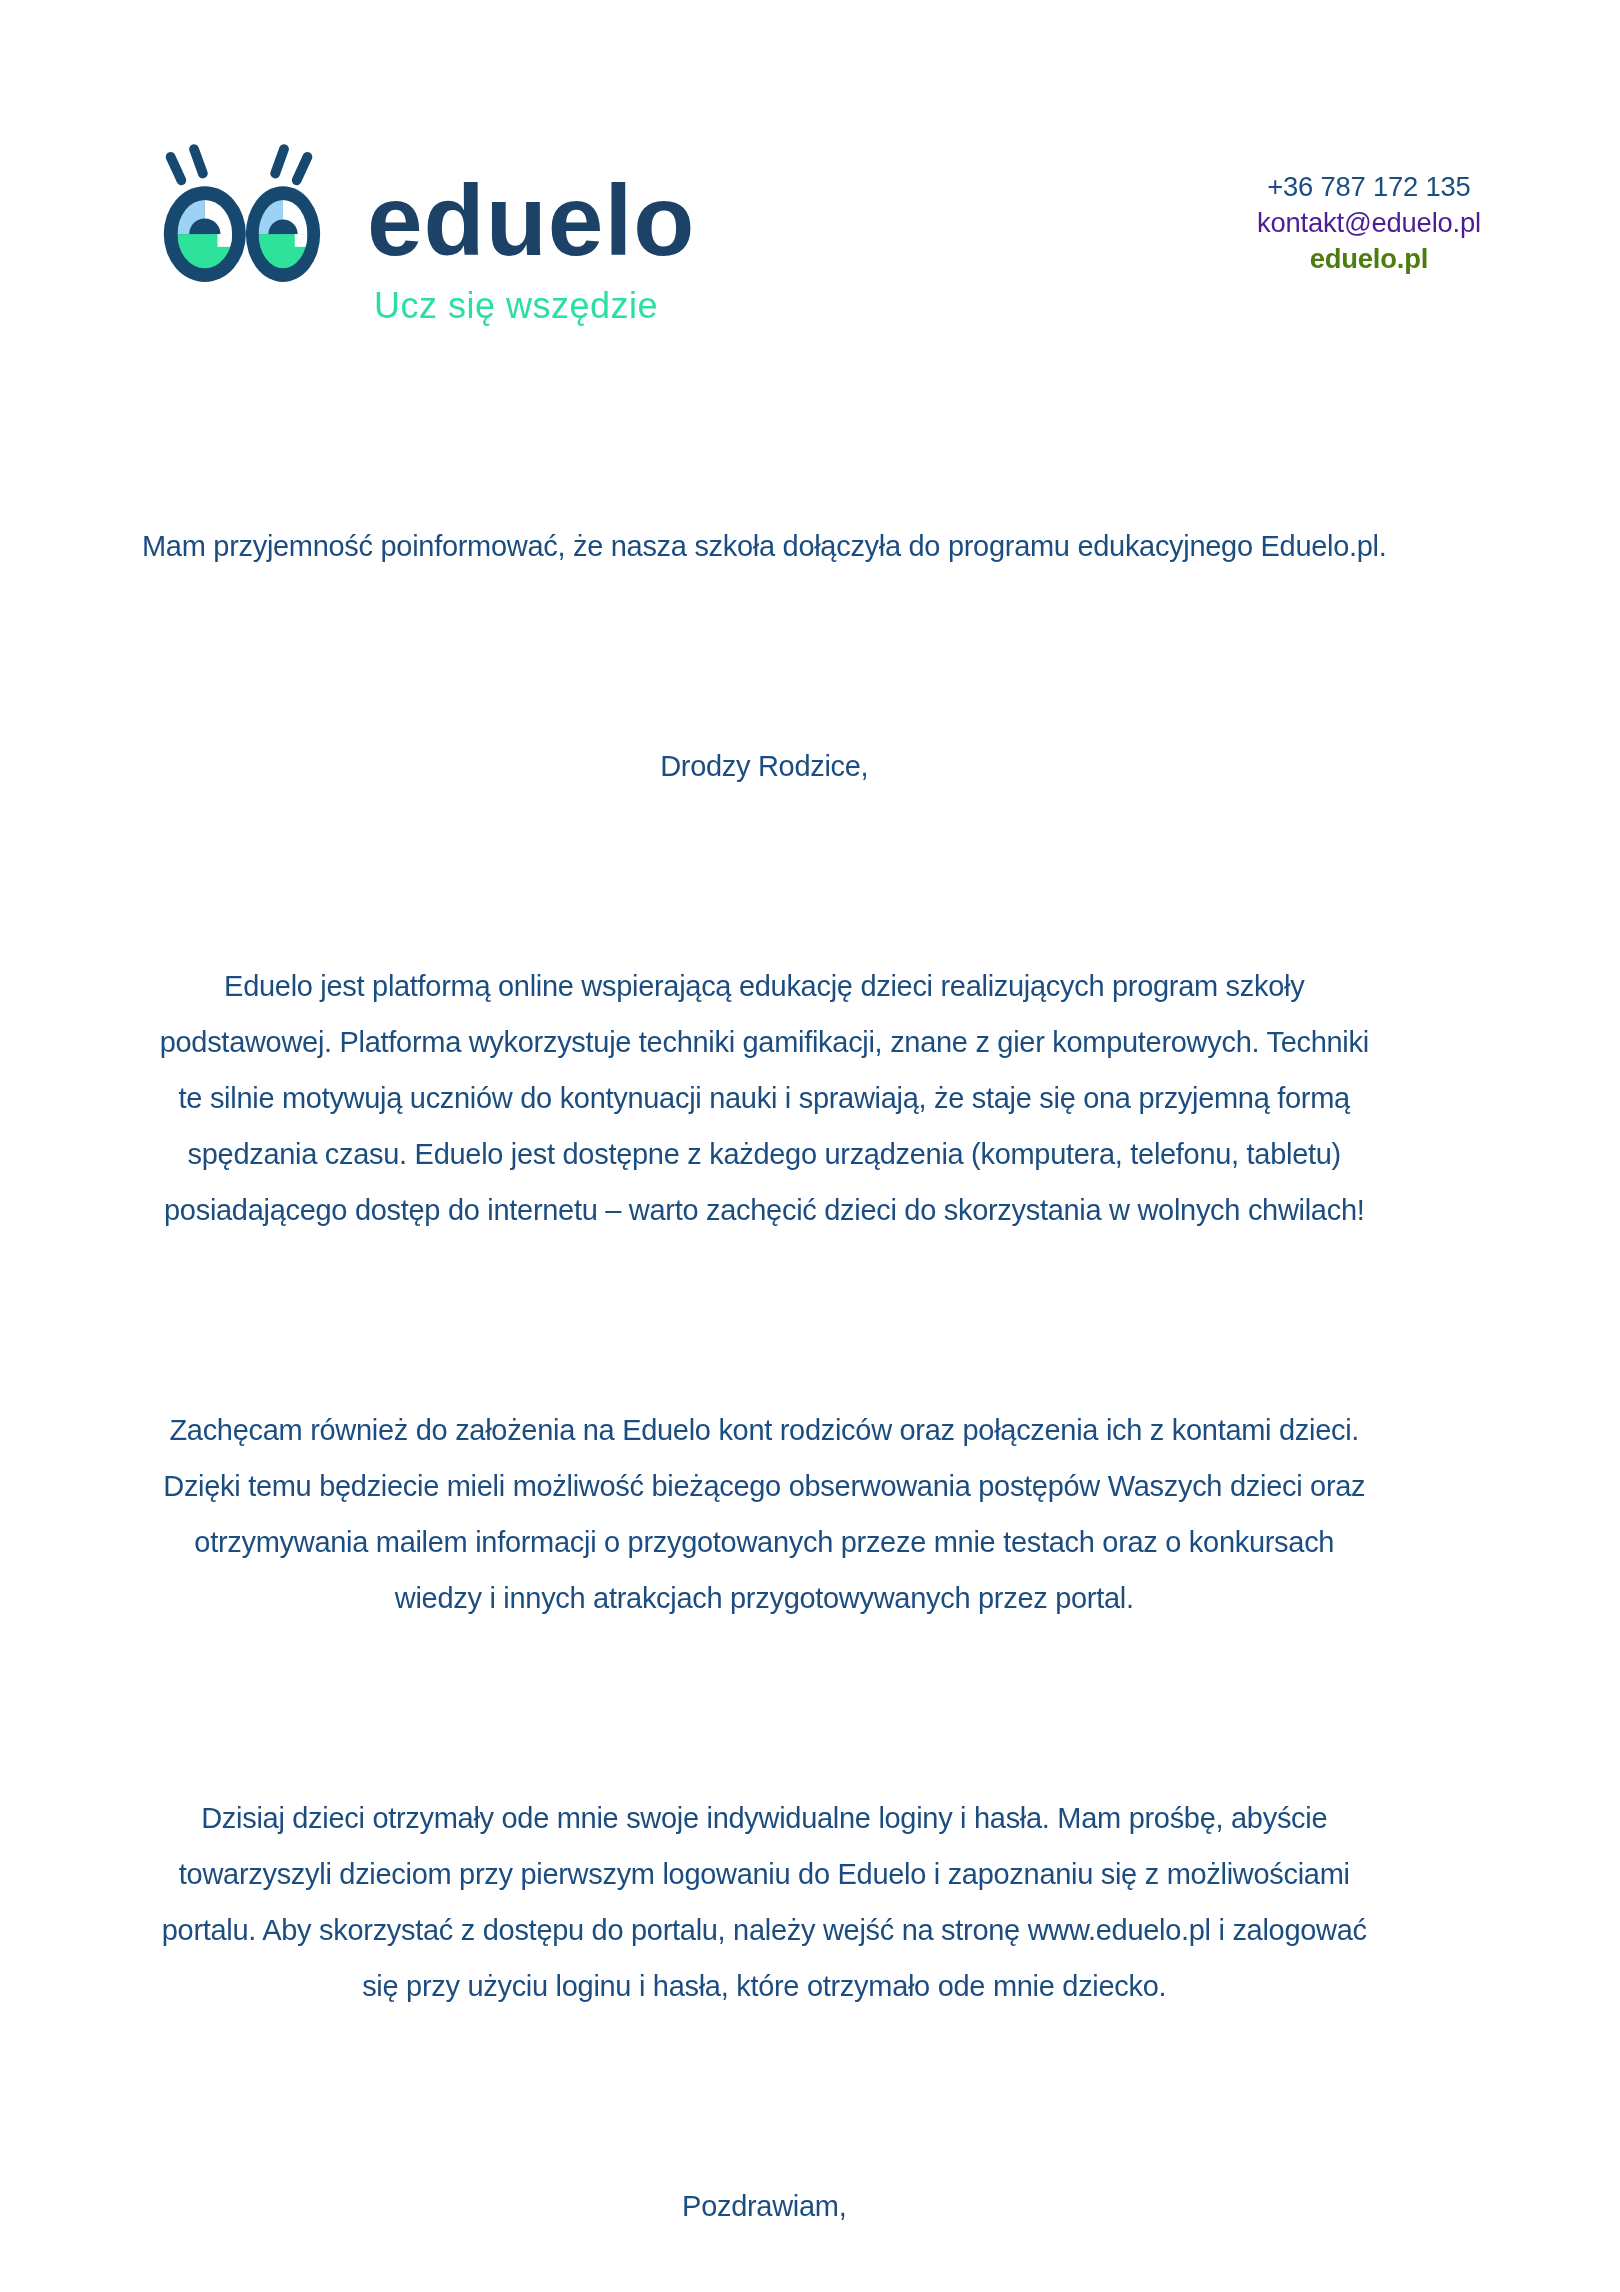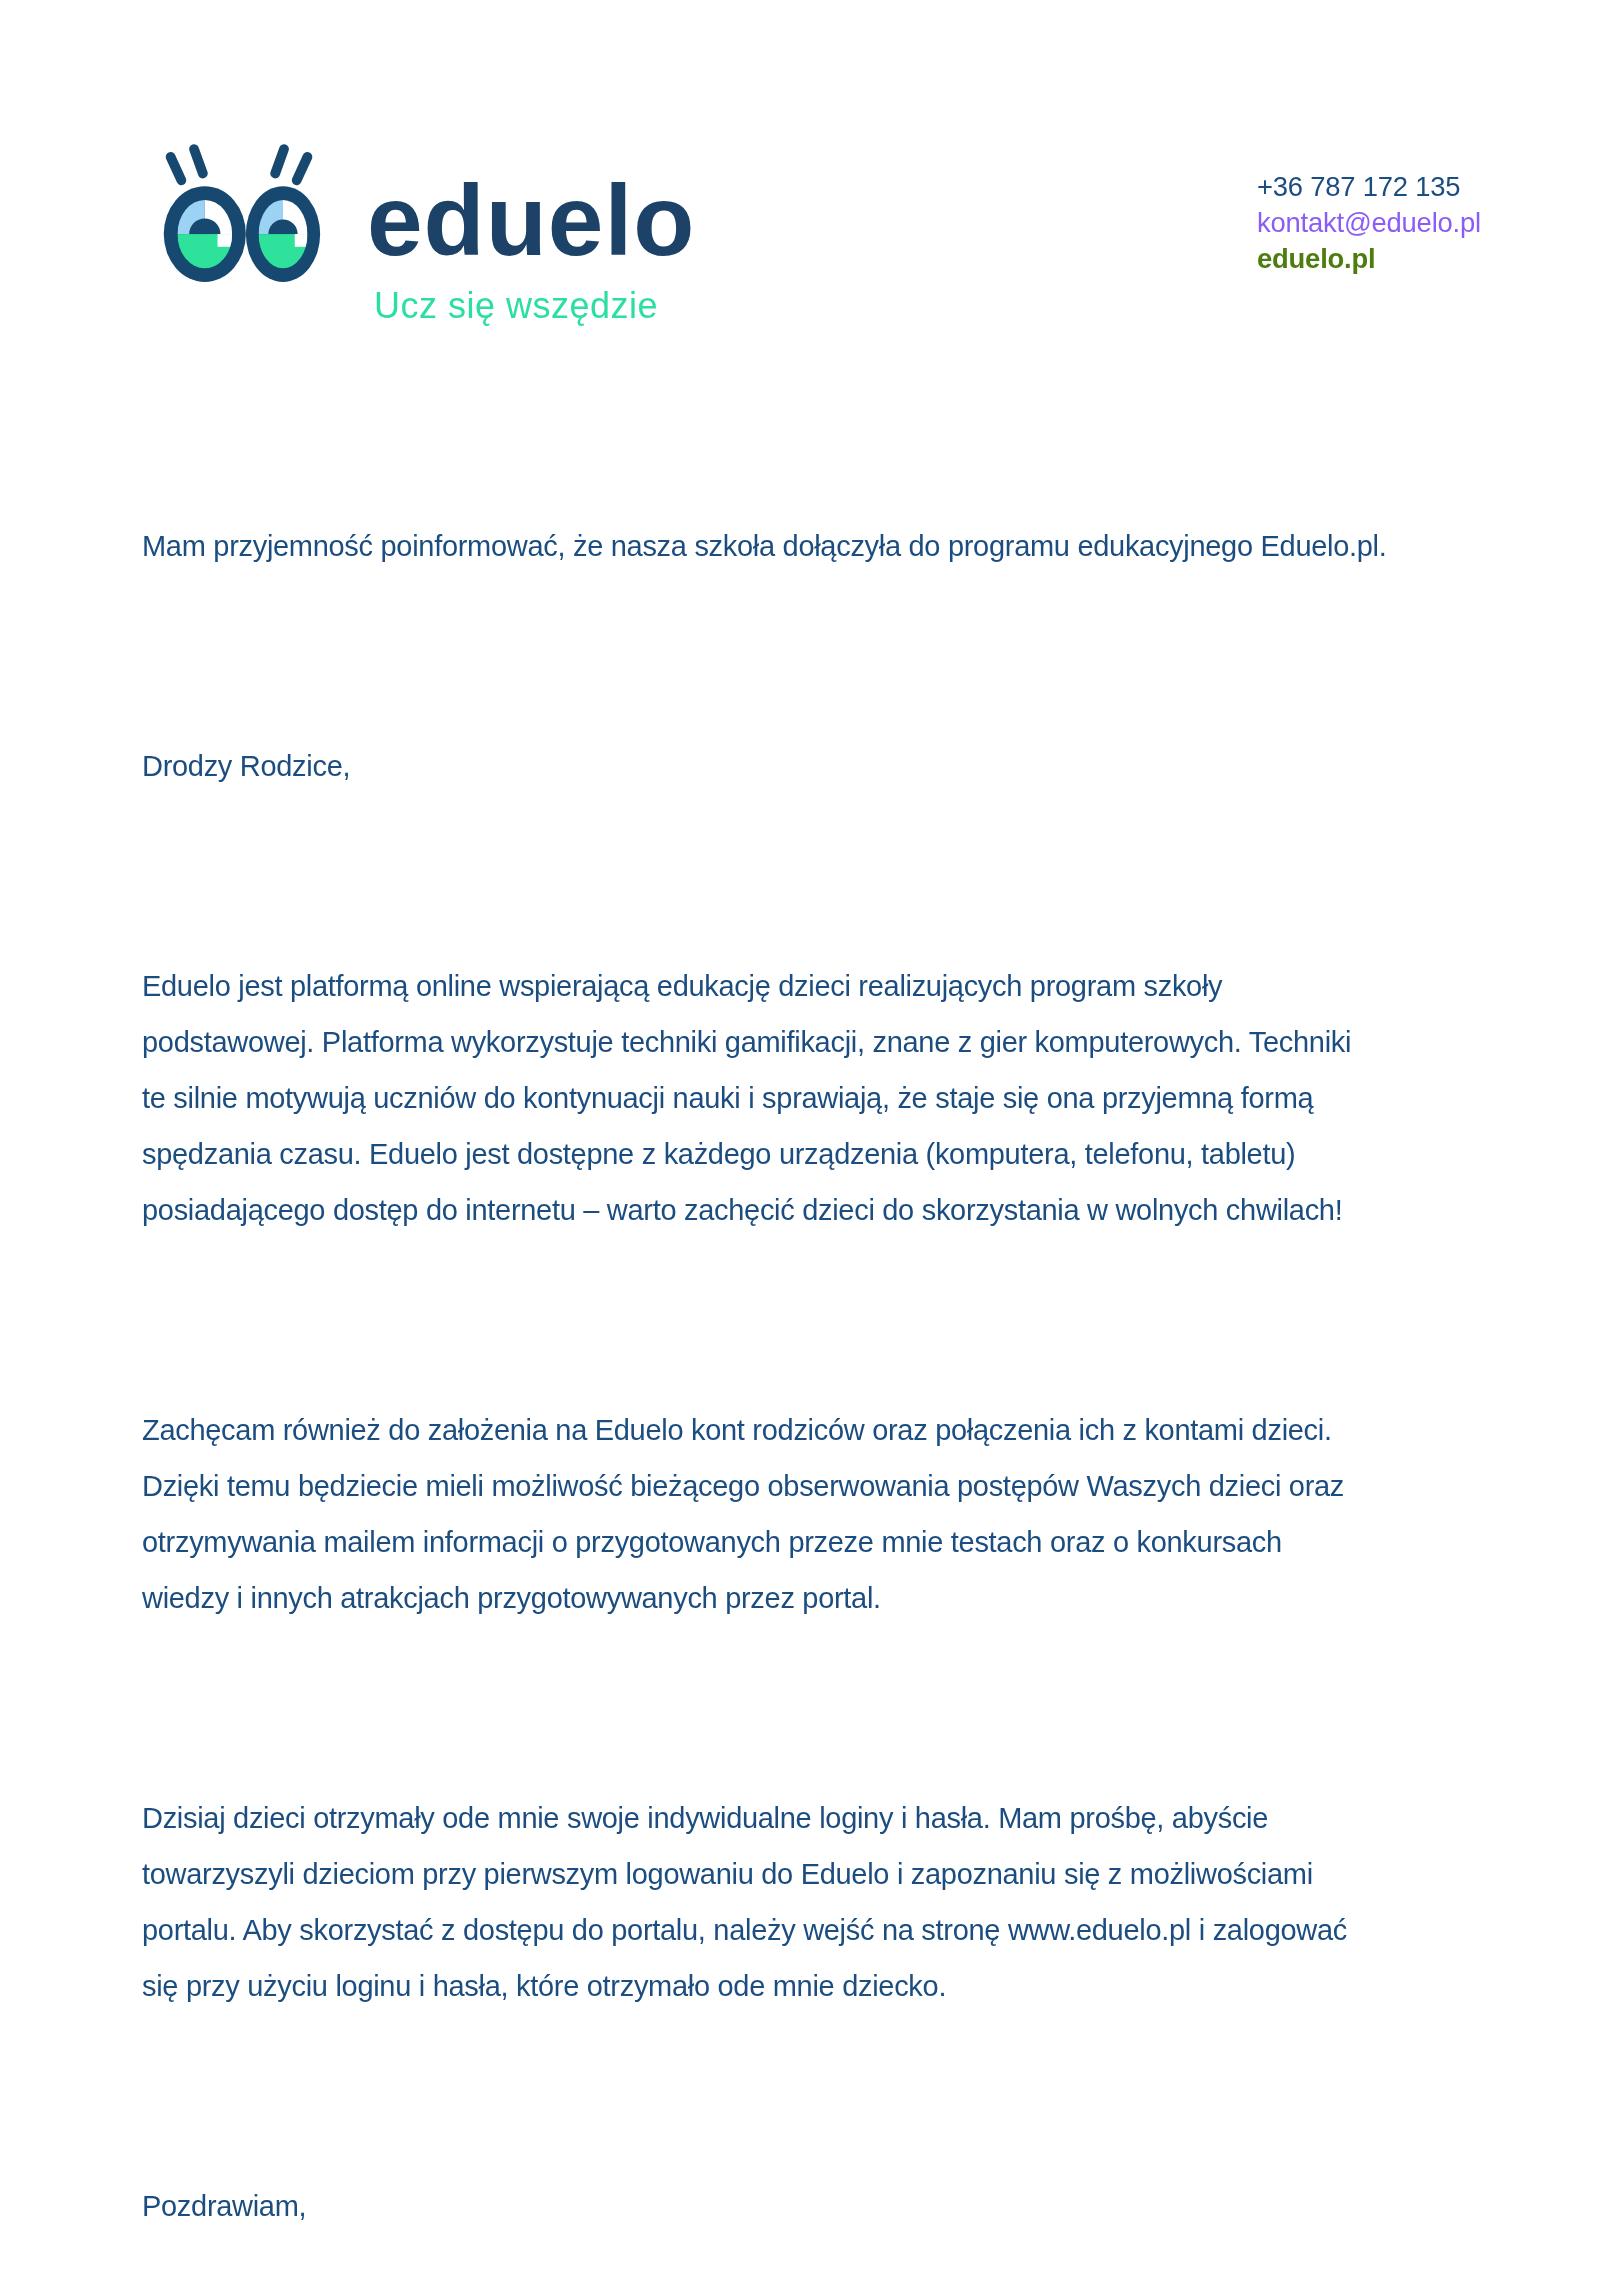--- a/index.html
+++ b/index.html
@@ -2,20 +2,21 @@
 <html><head>
 <meta charset="utf-8">
 <style>
   html,body{margin:0;padding:0;background:#e8e8e8;}
   .page{
     position:relative;
     width:1620px;height:2293px;
     background:#ffffff;
     overflow:hidden;
     font-family:"Liberation Sans", sans-serif;
+    text-align:center;
   }
 
   
   .logo-mark{position:absolute;left:153px;top:143px;width:174px;height:147px;}
   .wordmark{
     position:absolute;left:367px;top:169px;
     font-size:100px;line-height:102px;font-weight:bold;
     letter-spacing:1px;color:#1d4268;
   }
   .tagline{
@@ -87,21 +88,21 @@
       </g>
       <path d="M 118 93 A 15 15 0 0 1 148 93 Z" fill="#17486f"></path>
     </g>
   </svg>
 
   <div class="wordmark">eduelo</div>
   <div class="tagline">Ucz się wszędzie</div>
 
   <div class="contact">
     <span class="line">+36 787 172 135</span>
-    <a class="line" href="#" style="color:#8b5cf6;text-decoration:none;">kontakt@eduelo.pl</a>
+    <a class="line" href="#" style="color:#4c1d95;text-decoration:none;">kontakt@eduelo.pl</a>
     <a class="line website" href="#">eduelo.pl</a>
   </div>
 
   <div class="letter">
     <p>Mam przyjemność poinformować, że nasza szkoła dołączyła do programu edukacyjnego Eduelo.pl.</p>
     <p>Drodzy Rodzice,</p>
     <p>Eduelo jest platformą online wspierającą edukację dzieci realizujących program szkoły
 podstawowej. Platforma wykorzystuje techniki gamifikacji, znane z gier komputerowych. Techniki
 te silnie motywują uczniów do kontynuacji nauki i sprawiają, że staje się ona przyjemną formą
 spędzania czasu. Eduelo jest dostępne z każdego urządzenia (komputera, telefonu, tabletu)

